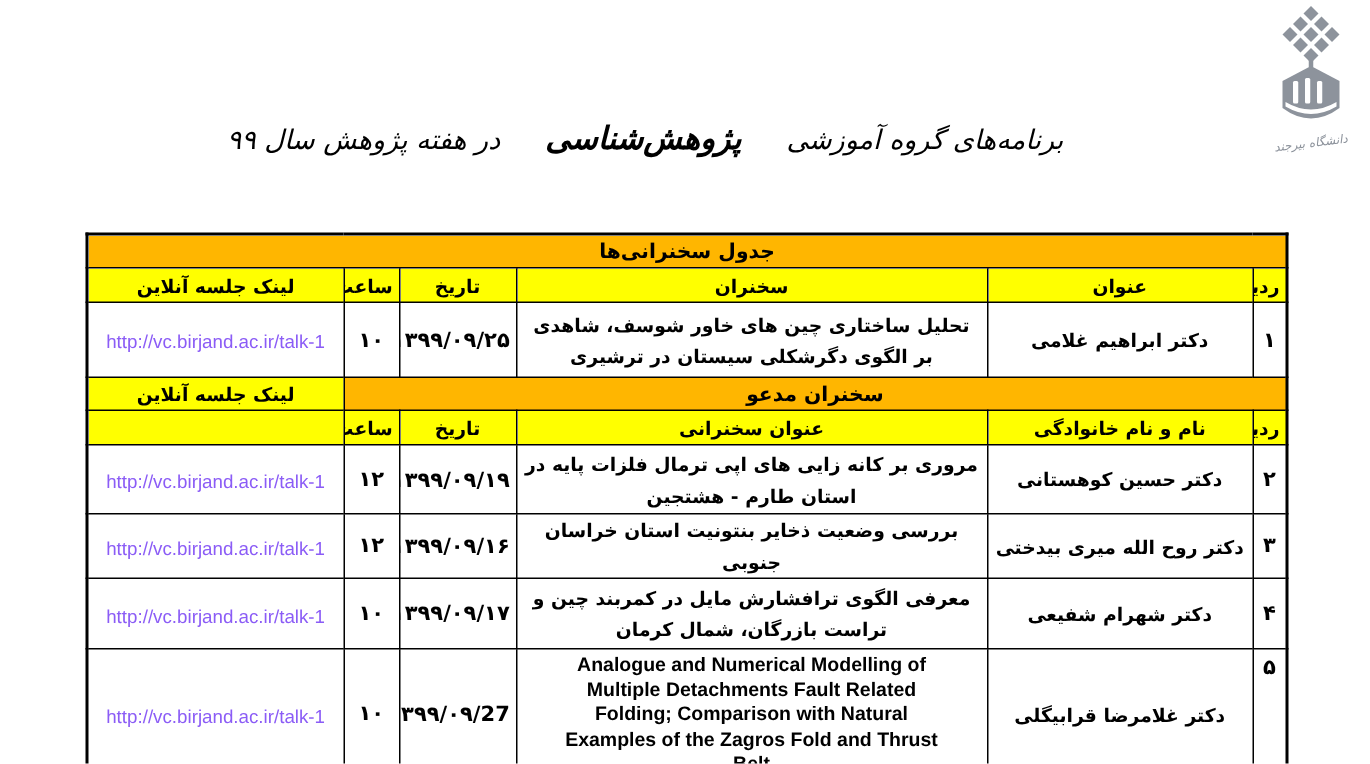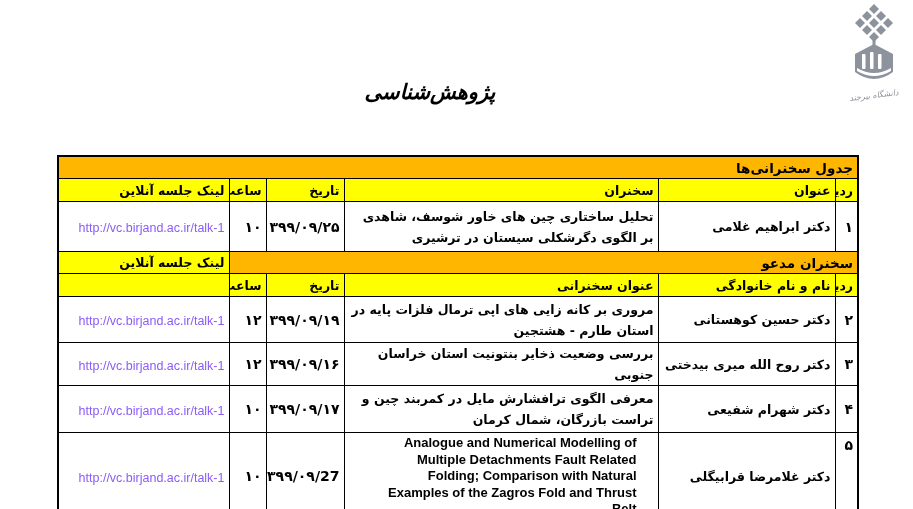--- a/index.html
+++ b/index.html
@@ -21,21 +21,21 @@
     font-style:italic;font-size:18px;white-space:nowrap;
   }
   .doc-title .t-bold{font-weight:bold;font-size:21px;}
   
   .table-wrap{position:absolute;left:57px;top:155px;}
   table{
     border-collapse:collapse;table-layout:fixed;width:800px;direction:rtl;
     border:2px solid #000;
   }
   td,th{
-    border:1px solid #000;text-align:right;vertical-align:middle;
+    border:1px solid #000;text-align:center;vertical-align:middle;
     padding:0 4px;overflow:hidden;
   }
   tr.band td{background:var(--orange,#ffb600);font-weight:bold;font-size:13.5px;height:21px;}
   tr.head th{background:var(--yellow,#ffff00);font-weight:bold;font-size:12.5px;height:22px;}
   td.fa{font-weight:bold;font-size:12.5px;line-height:21px;}
   td.num{font-weight:bold;font-size:14px;}
   a.url{
     direction:ltr;unicode-bidi:embed;display:inline-block;
     font-family:"Liberation Sans",sans-serif;font-size:12.5px;font-weight:normal;
     color:#8b5cf6;text-decoration:none;white-space:nowrap;
@@ -70,21 +70,23 @@
       <rect x="21" y="52" width="3.5" height="15" rx="1"></rect>
       <rect x="29" y="50" width="3.5" height="17" rx="1"></rect>
       <rect x="37" y="52" width="3.5" height="15" rx="1"></rect>
       <path d="M16 66 Q33 76 50 66 L50 69 Q33 79 16 69 Z"></path>
     </g>
   </svg>
   <div class="logo-text">دانشگاه بیرجند</div>
 </div>
 
 <div class="doc-title">
+  <span>برنامه‌های گروه آموزشی</span>
   <span class="t-bold">پژوهش‌شناسی</span>
+  <span>در هفته پژوهش سال ۹۹</span>
 </div>
 
 <div class="table-wrap">
 <table>
   <colgroup>
     <col style="width:23px">
         <col style="width:177px">
         <col style="width:314px">
     <col style="width:78px">
         <col style="width:37px">

